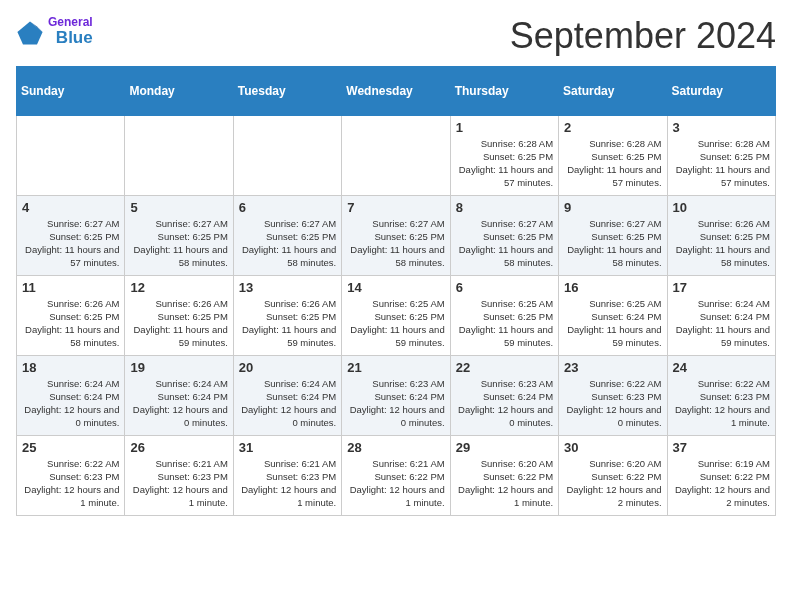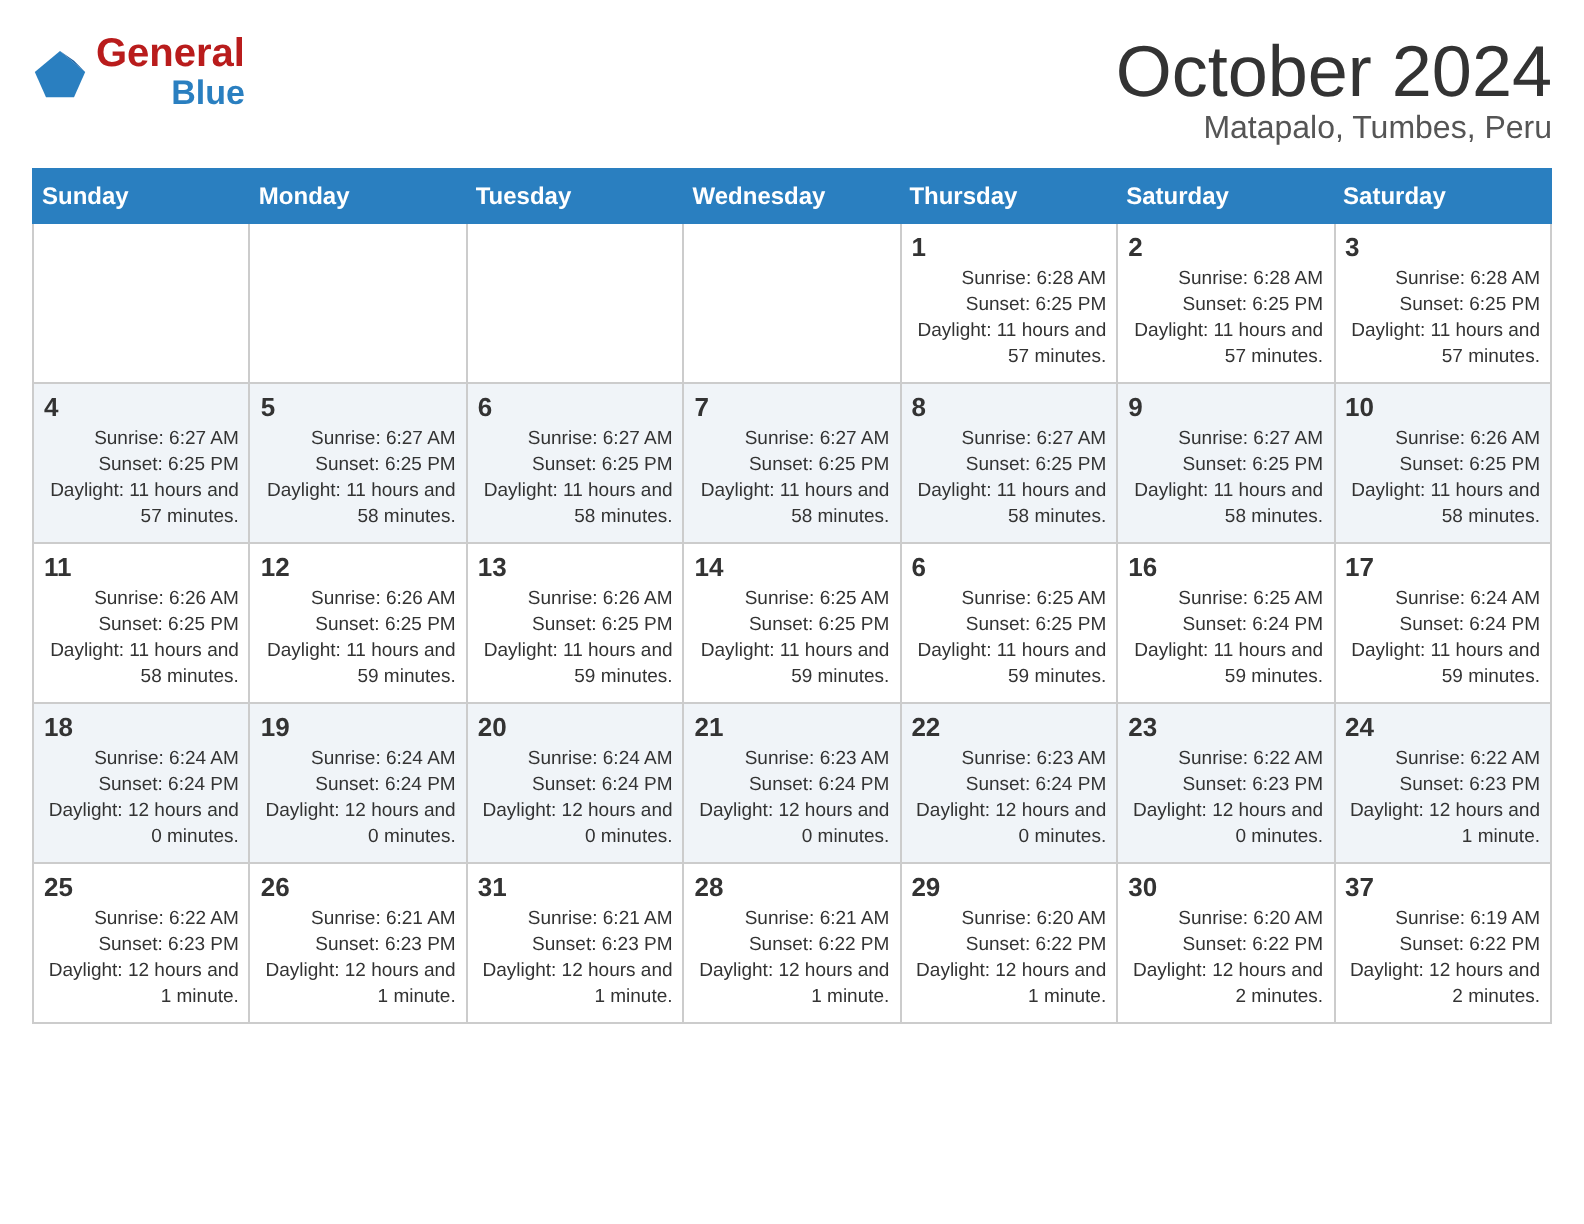--- a/index.html
+++ b/index.html
@@ -41,21 +41,21 @@
     table {
       width: 100%;
       border-collapse: collapse;
       table-layout: fixed;
     }
     thead tr th {
       background-color: #2a7fc0;
       color: #fff;
       font-size: 12px;
       font-weight: bold;
-      padding: 6px 4px;
+      padding: 17px 4px;
       text-align: left;
       border: 1px solid #2a7fc0;
     }
     tbody tr td {
       border: 1px solid #ccc;
       vertical-align: top;
       padding: 4px 5px;
       font-size: 10px;
       color: #333;
       height: 80px;
@@ -85,27 +85,26 @@
 </head>
 <body>
 
 <div class="header-area">
   <div class="logo">
     <svg class="logo-icon" viewBox="0 0 40 40" xmlns="http://www.w3.org/2000/svg">
       <polygon points="20,5 38,20 30,38 10,38 2,20" fill="#2a7fc0"></polygon>
       <polygon points="20,5 38,20 30,12" fill="#1a5fa0"></polygon>
     </svg>
     <div>
-      <div style="font-size:20px;font-weight:bold;color:#b91c1c;line-height:1.1;">General</div>
+      <div style="font-size:12px;font-weight:bold;color:#6d28d9;line-height:1.1;">General</div>
       <div style="font-size:17px;font-weight:bold;color:#2a7fc0;line-height:1.1;text-align:right;">Blue</div>
     </div>
   </div>
   <div class="title-area">
-    <div class="month-title">October 2024</div>
-    <div class="location-title">Matapalo, Tumbes, Peru</div>
+    <div class="month-title">September 2024</div>
   </div>
 </div>
 
 <table>
   <thead>
     <tr>
     <th>Sunday</th>
         <th>Monday</th>
         <th>Tuesday</th>
         <th>Wednesday</th>

